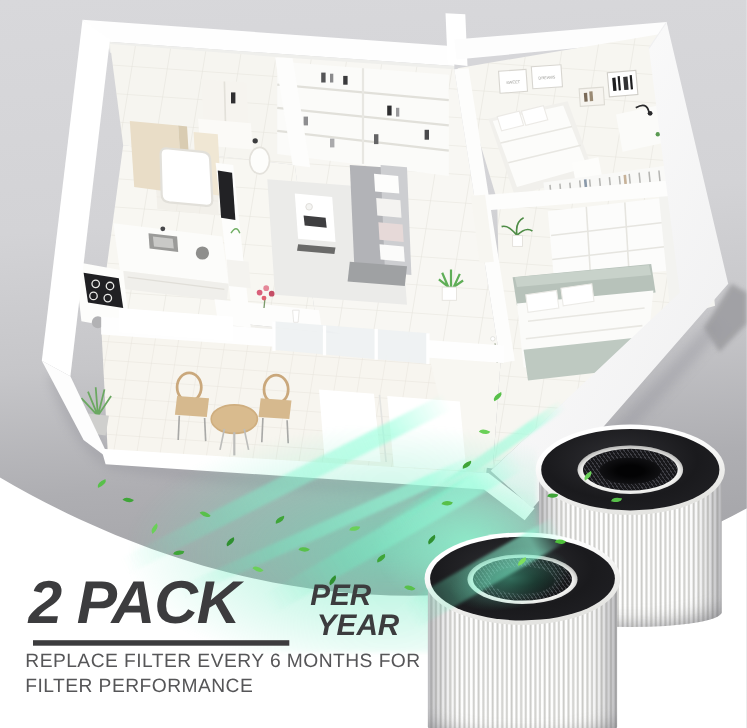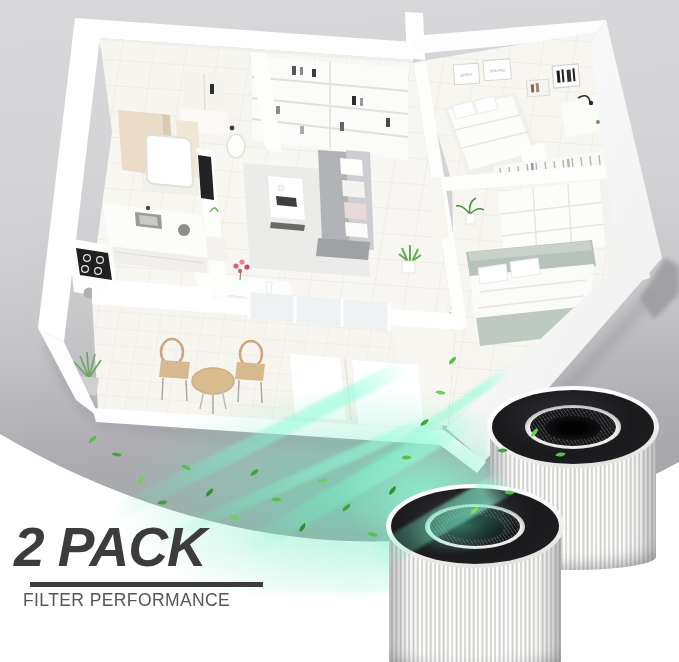--- a/index.html
+++ b/index.html
@@ -33,21 +33,21 @@
   .g1{left:118px;top:388px;width:370px;height:205px;filter:blur(2px);
     background:radial-gradient(ellipse at 64% 55%,rgba(96,232,186,.55) 0%,rgba(96,232,186,.22) 45%,rgba(96,232,186,0) 72%);}
   .g2{left:330px;top:428px;width:195px;height:135px;filter:blur(1px);
     background:radial-gradient(ellipse,rgba(144,252,212,.7) 0%,rgba(144,252,212,0) 65%);}
   .streak{position:absolute;pointer-events:none;filter:blur(1.5px);
     background:linear-gradient(90deg,rgba(110,240,195,0) 0%,rgba(110,240,195,.32) 30%,rgba(150,255,220,.62) 82%,rgba(150,255,220,0) 100%);}
   .glint{position:absolute;border-radius:50%;pointer-events:none;
     background:radial-gradient(rgba(110,240,200,.45),rgba(110,240,200,0) 70%);}
   .leaf{position:absolute;width:9px;height:5px;border-radius:90% 0 90% 0;pointer-events:none;}
   
-  .headline{position:absolute;left:14px;top:520px;
+  .headline{position:absolute;left:26px;top:520px;
     font-style:italic;font-weight:bold;font-size:55px;line-height:1;
     letter-spacing:-1px;color:#3c3c3e;white-space:nowrap;}
   .headline-rule{position:absolute;left:30px;top:582px;width:233px;height:5px;background:#3c3c3e;}
   .per{position:absolute;left:282px;top:528px;font-style:italic;font-weight:bold;
     font-size:27px;line-height:27px;color:#3c3c3e;}
   .per .l2{margin-left:6px;}
   .subnote{position:absolute;left:23px;top:589px;font-weight:normal;
     font-size:17.5px;line-height:1.33;letter-spacing:.4px;color:#55555  7;color:#565658;}
 </style>
 </head>
@@ -378,17 +378,22 @@
     <div class="leaf" style="left:448px;top:358px;background:#58c04a;transform:rotate(-25deg)"></div>
     <div class="leaf" style="left:498px;top:448px;background:#3fa538;transform:rotate(20deg)"></div>
     <div class="leaf" style="left:530px;top:430px;background:#6ad058;transform:rotate(-30deg)"></div>
     <div class="leaf" style="left:556px;top:452px;background:#58c04a;transform:rotate(15deg)"></div>
     <div class="leaf" style="left:470px;top:508px;background:#7ede5c;transform:rotate(-20deg)"></div>
     <div class="leaf" style="left:505px;top:490px;background:#4fc23a;transform:rotate(25deg)"></div>
   </div>
 
   <div class="headline">2 PACK</div>
   <div class="headline-rule"></div>
+  <div class="per">
+    <div>PER</div>
+    <div class="l2">YEAR</div>
+  </div>
   <div class="subnote">
+    <div>REPLACE FILTER EVERY 6 MONTHS FOR</div>
     <div>FILTER PERFORMANCE</div>
   </div>
 
 </div>
 
 </body></html>

